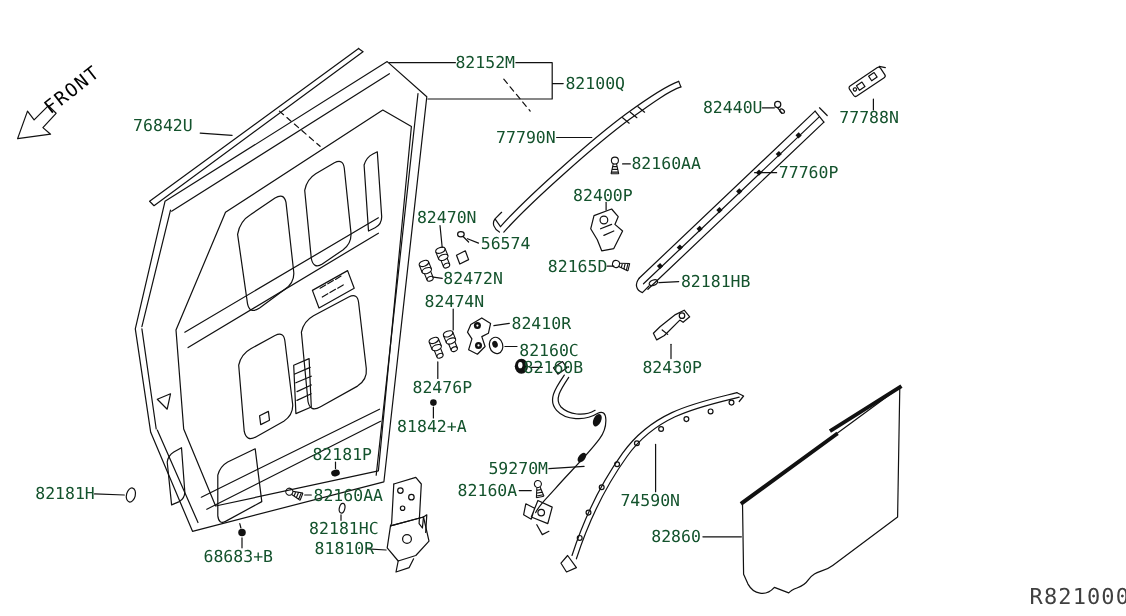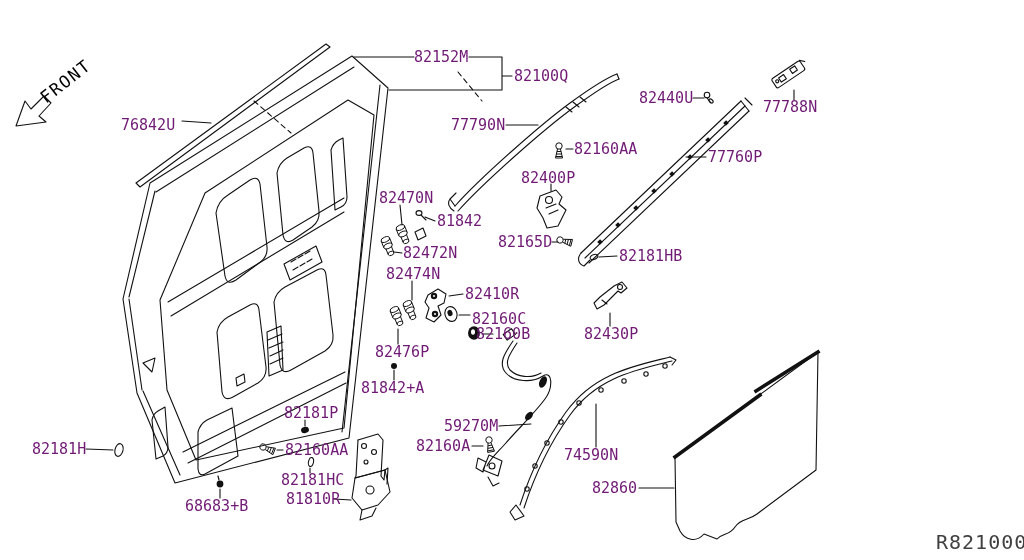--- a/index.html
+++ b/index.html
@@ -2,21 +2,21 @@
 <html><head>
 <meta charset="utf-8">
 <style>
   html,body{margin:0;padding:0;background:#fff;}
   .stage{
     position:relative;width:1024px;height:560px;background:#ffffff;overflow:hidden;
     font-family:"DejaVu Sans Mono","Liberation Mono",monospace;
   }
   .art{position:absolute;left:0;top:0;}
   .plabel{
-    position:absolute;font-size:15px;line-height:14px;color:#701a75;
+    position:absolute;font-size:15px;line-height:14px;color:#14532d;
     white-space:nowrap;letter-spacing:0px;cursor:pointer;
   }
   .refcode{
     position:absolute;font-size:20px;color:#404040;white-space:nowrap;letter-spacing:1px;
   }
   svg *{vector-effect:non-scaling-stroke;}
   .ln{stroke:#111;stroke-width:1.1;fill:none;stroke-linecap:round;stroke-linejoin:round;}
   .thick{stroke:#111;stroke-width:3.6;fill:none;stroke-linecap:square;}
   .fill{fill:#111;stroke:none;}
 </style>
@@ -235,30 +235,30 @@
     <path d="M310,468 L310,473"></path>
     <path d="M334,499 L351,500"></path>
     <path d="M220,489 L220,498"></path>
     <path d="M499,426 L531,424"></path>
     <path d="M472,446 L483,446"></path>
     <path d="M596,404 L596,447"></path>
     <path d="M639,488 L674,488"></path>
   </g>
 </svg>
 
-<div class="plabel" style="left:121px;top:118px">76842U</div>
+<div class="plabel" style="left:121px;top:107px">76842U</div>
 <div class="plabel" style="left:414px;top:50px">82152M</div>
 <div class="plabel" style="left:514px;top:69px">82100Q</div>
 <div class="plabel" style="left:451px;top:118px">77790N</div>
 <div class="plabel" style="left:574px;top:142px">82160AA</div>
 <div class="plabel" style="left:639px;top:91px">82440U</div>
 <div class="plabel" style="left:763px;top:100px">77788N</div>
 <div class="plabel" style="left:708px;top:150px">77760P</div>
 <div class="plabel" style="left:379px;top:191px">82470N</div>
-<div class="plabel" style="left:437px;top:214px">81842</div>
+<div class="plabel" style="left:437px;top:214px">56574</div>
 <div class="plabel" style="left:521px;top:171px">82400P</div>
 <div class="plabel" style="left:403px;top:246px">82472N</div>
 <div class="plabel" style="left:498px;top:235px">82165D</div>
 <div class="plabel" style="left:619px;top:249px">82181HB</div>
 <div class="plabel" style="left:386px;top:267px">82474N</div>
 <div class="plabel" style="left:465px;top:287px">82410R</div>
 <div class="plabel" style="left:472px;top:312px">82160C</div>
 <div class="plabel" style="left:476px;top:327px">82160B</div>
 <div class="plabel" style="left:584px;top:327px">82430P</div>
 <div class="plabel" style="left:375px;top:345px">82476P</div>

